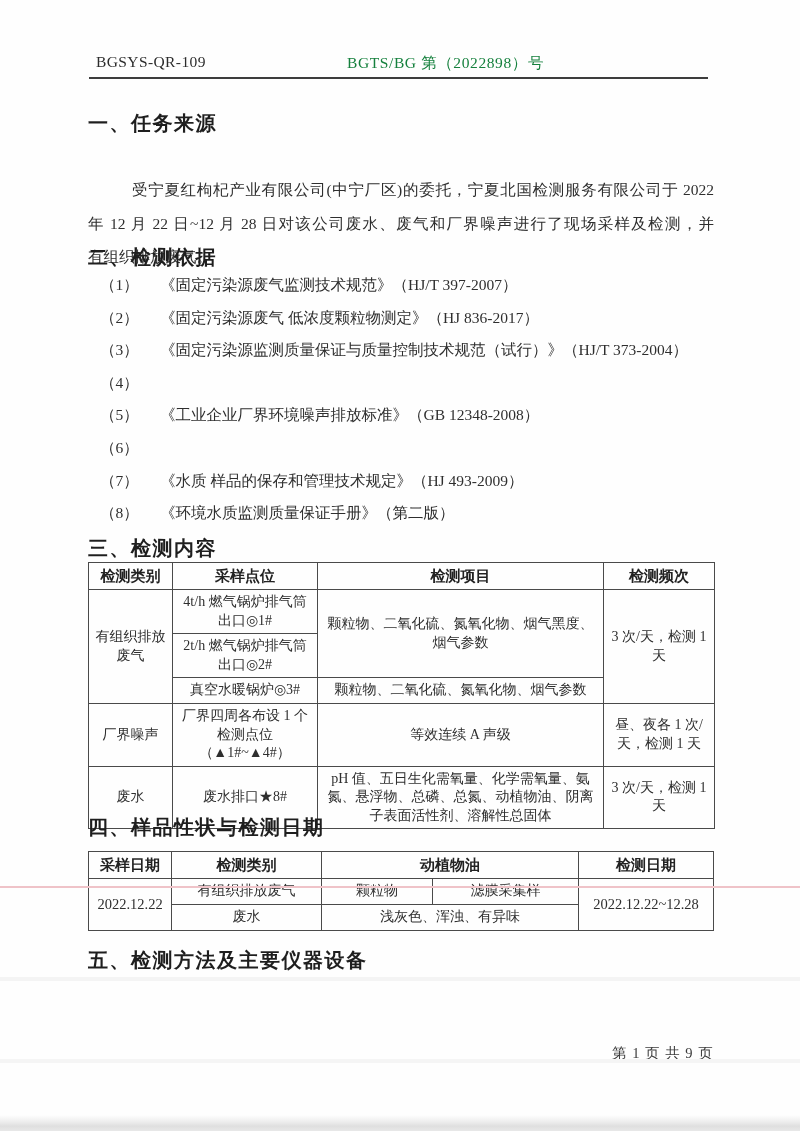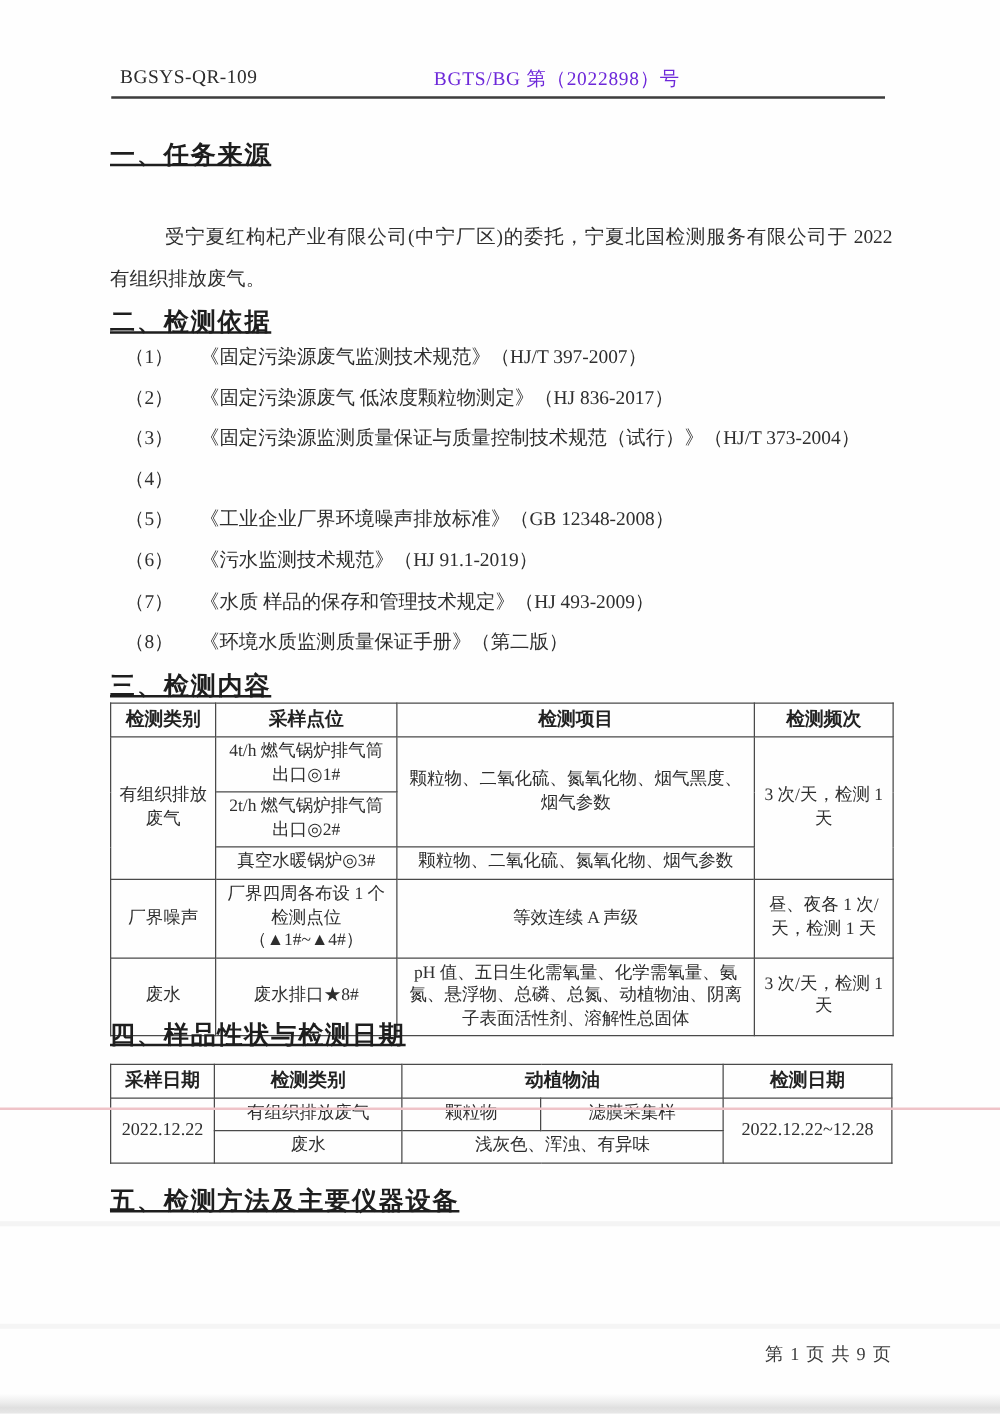--- a/index.html
+++ b/index.html
@@ -16,33 +16,33 @@
     overflow: hidden;
   }
 
   
   .hdr-doc-code {
     position: absolute; left: 96px; top: 53px;
     font-size: 15.5px; letter-spacing: 0.4px; color: #2c2c2c;
   }
   .hdr-report-no {
     position: absolute; left: 347px; top: 53px;
-    font-size: 15.5px; letter-spacing: 0.6px; color: #6d28d9;
+    font-size: 15.5px; letter-spacing: 0.6px; color: #15803d;
   }
   .hdr-rule {
     position: absolute; left: 89px; top: 77px; width: 619px; height: 2px;
     background: #3d3d3d;
   }
 
   
   .sec-title {
     position: absolute; left: 88px;
     font-family: "Liberation Sans", "DejaVu Sans", sans-serif;
     font-weight: bold; font-size: 20px; color: #1e1e1e;
-    letter-spacing: 1.5px; white-space: nowrap; text-decoration: underline;
+    letter-spacing: 1.5px; white-space: nowrap;
   }
   .sec1-title { top: 110px; }
   .sec2-title { top: 244px; }
   .sec3-title { top: 535px; }
   .sec4-title { top: 814px; }
   .sec5-title { top: 947px; }
 
   
   .para {
     position: absolute; left: 88px; top: 141px; width: 626px;
@@ -87,21 +87,21 @@
   .t3 tr.rw  { height: 61px; }
   .t4 { top: 851px; width: 626px; }
   .t4 tr.rh  { height: 27px; }
   .t4 tr.r1  { height: 25px; }
   .t4 tr.r2  { height: 26px; }
   .t4 td.date-cell { font-size: 14.5px; }
 
   
   .footer {
     position: absolute; left: 612px; top: 1044px;
-    font-size: 14.5px; letter-spacing: 1px; color: #3a3a3a; white-space: nowrap; margin-top: 30px;
+    font-size: 14.5px; letter-spacing: 1px; color: #3a3a3a; white-space: nowrap;
   }
 
   
   .red-line {
     position: absolute; left: 0; top: 886px; width: 800px; height: 2px;
     background: #efc3c8; z-index: 6;
   }
   .streak1 {
     position: absolute; left: 0; top: 977px; width: 800px; height: 4px;
     background: #f4f4f4; z-index: 1;
@@ -121,20 +121,21 @@
 
 <div class="page">
 
   <div class="hdr-doc-code">BGSYS-QR-109</div>
   <div class="hdr-report-no">BGTS/BG 第（2022898）号</div>
   <div class="hdr-rule"></div>
 
   <div class="sec-title sec1-title">一、任务来源</div>
   <div class="para">
     <div class="ln indent fill">受宁夏红枸杞产业有限公司(中宁厂区)的委托，宁夏北国检测服务有限公司于 2022</div>
+    <div class="ln fill">年 12 月 22 日~12 月 28 日对该公司废水、废气和厂界噪声进行了现场采样及检测，并</div>
     <div class="ln">有组织排放废气。</div>
   </div>
 
   <div class="sec-title sec2-title">二、检测依据</div>
   <div class="basis">
     <div class="item">
       <span class="no">（1）</span>
       <span class="txt">《固定污染源废气监测技术规范》（HJ/T 397-2007）</span>
     </div>
     <div class="item">
@@ -147,21 +148,20 @@
     </div>
     <div class="item">
       <span class="no">（4）</span>
     </div>
     <div class="item">
       <span class="no">（5）</span>
       <span class="txt">《工业企业厂界环境噪声排放标准》（GB 12348-2008）</span>
     </div>
     <div class="item">
       <span class="no">（6）</span>
-      <span class="txt">《污水监测技术规范》（HJ 91.1-2019）</span>
     </div>
     <div class="item">
       <span class="no">（7）</span>
       <span class="txt">《水质 样品的保存和管理技术规定》（HJ 493-2009）</span>
     </div>
     <div class="item">
       <span class="no">（8）</span>
       <span class="txt">《环境水质监测质量保证手册》（第二版）</span>
     </div>
   </div>

